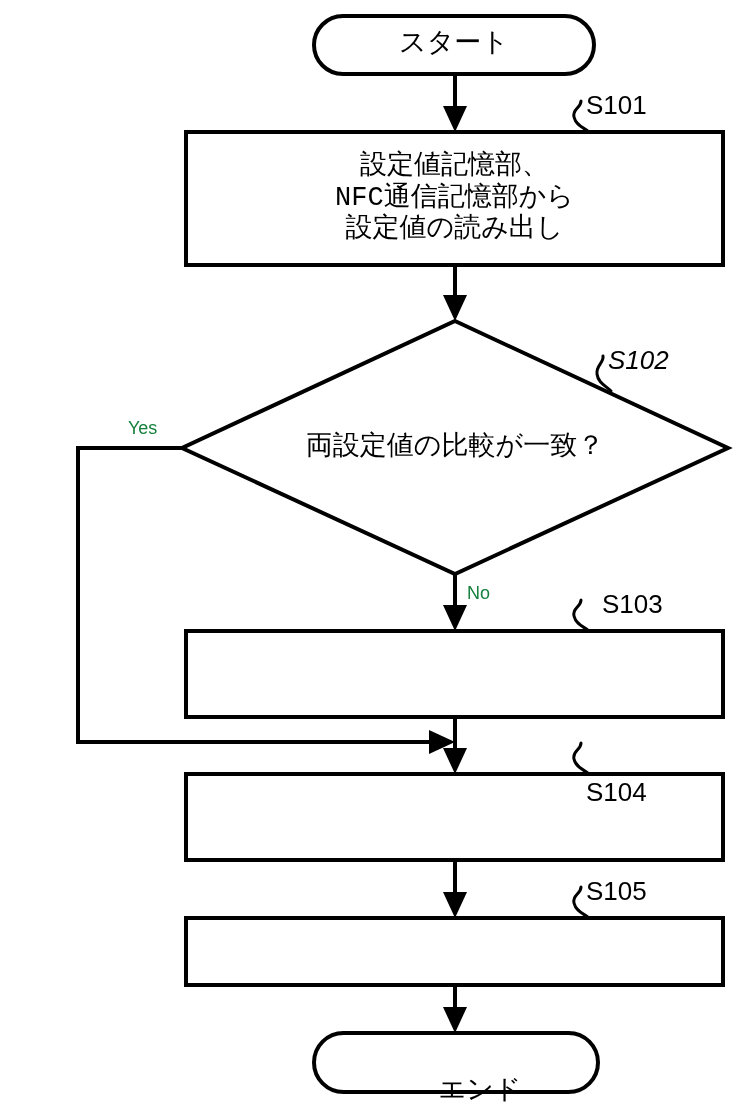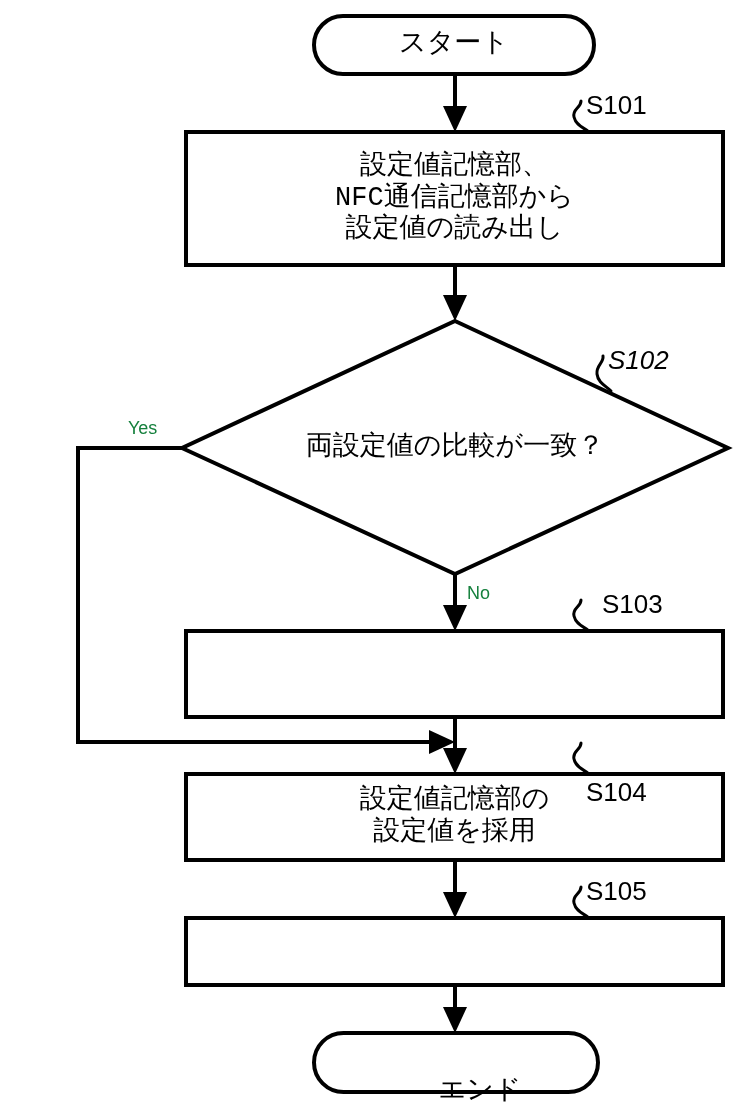--- a/index.html
+++ b/index.html
@@ -142,24 +142,20 @@
     <span class="text-line">両設定値の比較が一致？</span>
   </div>
 
   <div class="node-text cjk-text" style="left:186px; top:132px; width:537px; height:133px;">
     <span class="text-line">設定値記憶部、</span>
     <span class="text-line">NFC通信記憶部から</span>
     <span class="text-line">設定値の読み出し</span>
   </div>
 
 
-  <div class="node-text cjk-text" style="left:186px; top:774px; width:537px; height:86px;">
-    <span class="text-line">設定値記憶部の</span>
-    <span class="text-line">設定値を採用</span>
-  </div>
 
 
   <div class="node-text cjk-text" style="left:314px; top:1062px; width:332px; height:59px;">
     <span class="text-line">エンド</span>
   </div>
 
   <div class="step-label" style="left:586px; top:90px;">S101</div>
   <div class="step-label" style="left:608px; top:345px;font-style:italic;">S102</div>
   <div class="step-label" style="left:602px; top:589px;">S103</div>
   <div class="step-label" style="left:586px; top:732px;margin-top:45px;">S104</div>

